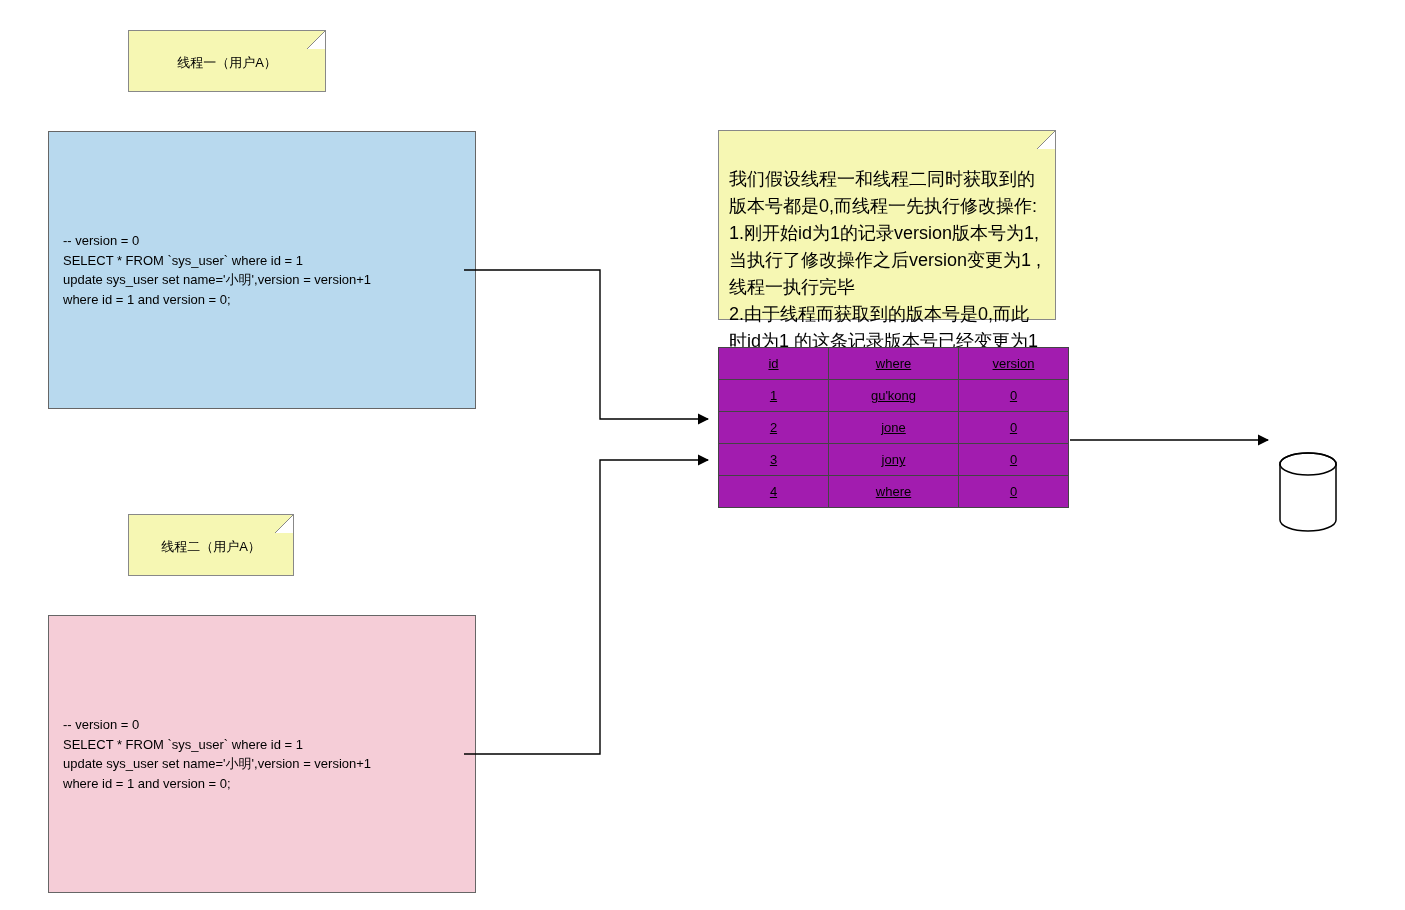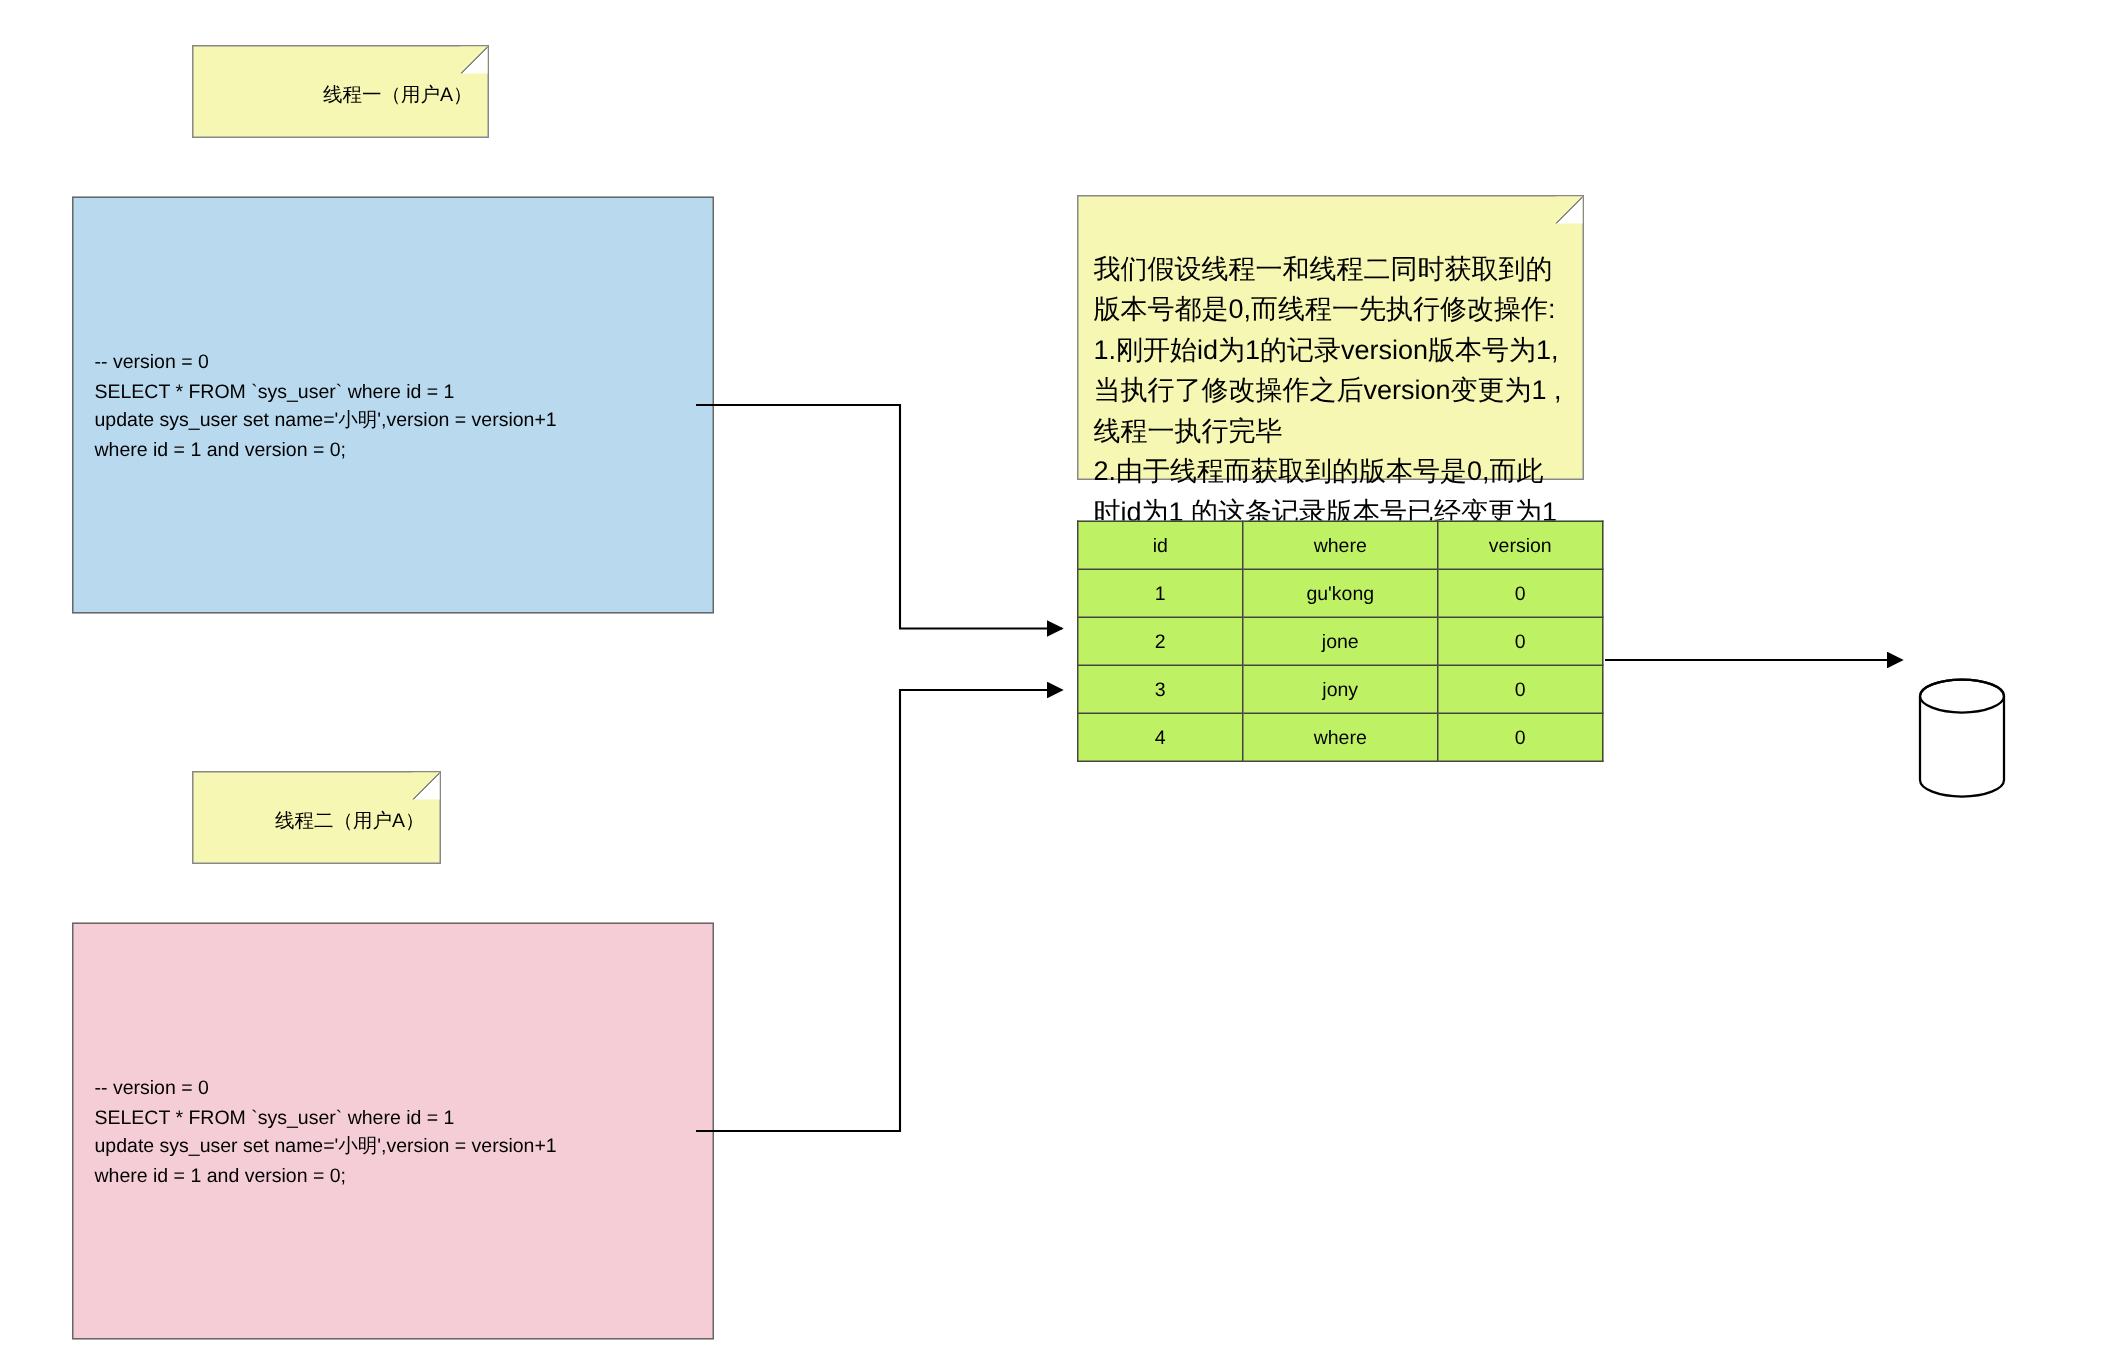--- a/index.html
+++ b/index.html
@@ -23,38 +23,39 @@
     padding: 8px 10px;
     line-height: 1.5;
   }
   .note-fold::after {
     content: "";
     position: absolute;
     top: 0; right: 0;
     width: 18px; height: 18px;
     background: linear-gradient(135deg, #f6f7b3 0 49%, #888 49% 52%, #fff 52% 100%);
   }
-  .note.small { text-align: right; padding-top: 22px; }
+  .note.small { text-align: center; padding-top: 22px; }
   .sql-box {
     position: absolute;
     border: 1px solid #666;
     padding: 0 14px;
     display: flex;
     flex-direction: column;
     justify-content: center;
     line-height: 1.5;
     white-space: pre-line;
     margin-left: 12px;
   }
   .blue  { background: #b8d9ee; }
   .pink  { background: #f5cdd7; }
   .tbl {
     position: absolute;
     border-collapse: collapse;
-    background: #bef264;
+    background: #a21caf;
+    text-decoration: underline;
   }
   .tbl th, .tbl td {
     border: 1px solid #444;
     padding: 8px 0;
     width: 110px;
     text-align: center;
     font-weight: normal;
   }
   .tbl td.name { width: 130px; text-align: center; }
   .db-cyl {

